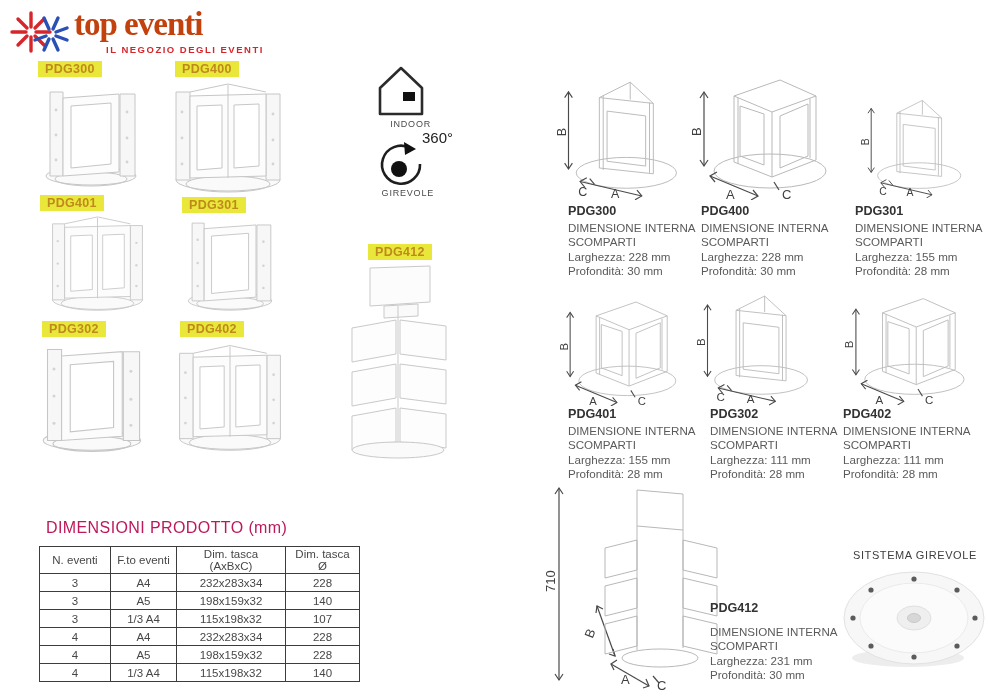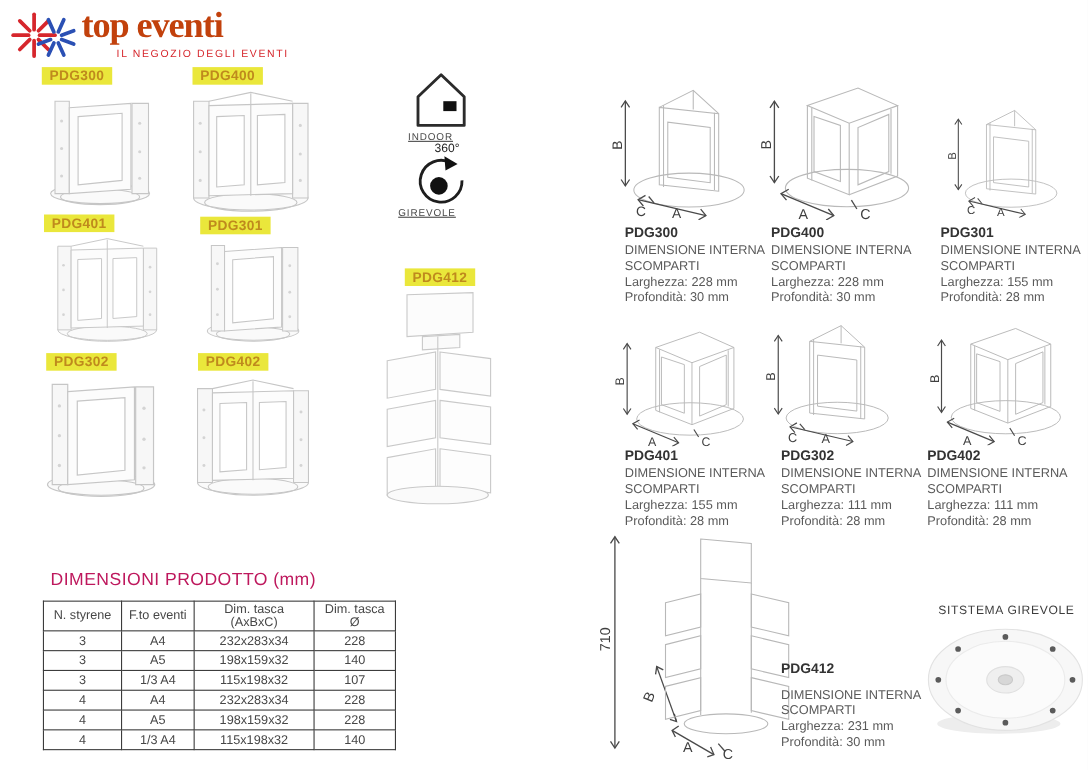--- a/index.html
+++ b/index.html
@@ -2,32 +2,32 @@
 <html><head>
 <meta charset="utf-8">
 <style>
   html,body{margin:0;padding:0;background:#fff;}
   #canvas{position:relative;width:989px;height:700px;background:#ffffff;
           font-family:"Liberation Sans",sans-serif;overflow:hidden;outline:1px solid #e3e3e3;}
   .abs{position:absolute;}
   
   .logo-title{position:absolute;left:74px;top:6px;font-size:33px;font-weight:bold;
               color:#c2410c;letter-spacing:-1px;font-family:Liberation Serif, serif;}
-  .logo-sub{position:absolute;left:106px;top:44px;font-size:9.5px;font-weight:normal;
+  .logo-sub{position:absolute;left:106px;top:44px;font-size:9.5px;font-weight:bold;
             color:#d6262c;letter-spacing:1.5px;}
   
   .plabel{position:absolute;background:#eae73b;color:#bf8a1d;font-size:12.5px;
           font-weight:bold;padding:1px 7px;letter-spacing:.3px;}
   
   .spec{position:absolute;width:158px;color:#5a5a5a;font-size:11.6px;line-height:14.2px;}
   .spec .code{font-size:12.6px;font-weight:bold;color:#333;margin-bottom:3px;}
   .spec.tall .code{margin-bottom:10px;}
   
-  .badge-label{position:absolute;font-size:9px;color:#4a4a4a;letter-spacing:.8px;text-align:left;text-decoration:underline;}
-  .deg{position:absolute;left:395px;top:129px;font-size:11px;color:#222;}
+  .badge-label{position:absolute;font-size:9px;color:#4a4a4a;letter-spacing:.8px;text-align:right;}
+  .deg{position:absolute;left:422px;top:129px;font-size:15px;color:#222;}
   
   .desc{position:absolute;left:38px;top:464px;width:492px;font-size:13.8px;
         line-height:17.6px;color:#585858;}
   
   .tbl-title{position:absolute;left:46px;top:519px;font-size:16px;color:#be185d;letter-spacing:.4px;}
   table.dims{position:absolute;left:39px;top:546px;border-collapse:collapse;
              font-size:11.5px;color:#474747;}
   table.dims th,table.dims td{border:1px solid #3c3c3c;text-align:center;
              font-weight:normal;padding:1px 4px;height:15px;}
   .gir-title{position:absolute;left:853px;top:549px;font-size:11px;color:#3d3d3d;letter-spacing:.6px;text-align:center;}
@@ -212,21 +212,21 @@
     <polygon points="30,2 42,9 31,15" fill="#111"></polygon>
     <circle cx="25" cy="29" r="8" fill="#111"></circle>
   </svg>
   <div class="badge-label" style="left:362px;top:188px;width:72px">GIREVOLE</div>
 
 
   <div class="tbl-title">DIMENSIONI PRODOTTO (mm)</div>
   <table class="dims">
     <thead>
       <tr>
-        <th style="width:62px">N. styrene</th>
+        <th style="width:62px">N. eventi</th>
         <th style="width:57px">F.to eventi</th>
         <th style="width:100px">Dim. tasca (AxBxC)</th>
         <th style="width:65px">Dim. tasca Ø</th>
       </tr>
     </thead>
     <tbody>
       <tr>
         <td>3</td>
           <td>A4</td>
           <td>232x283x34</td>

